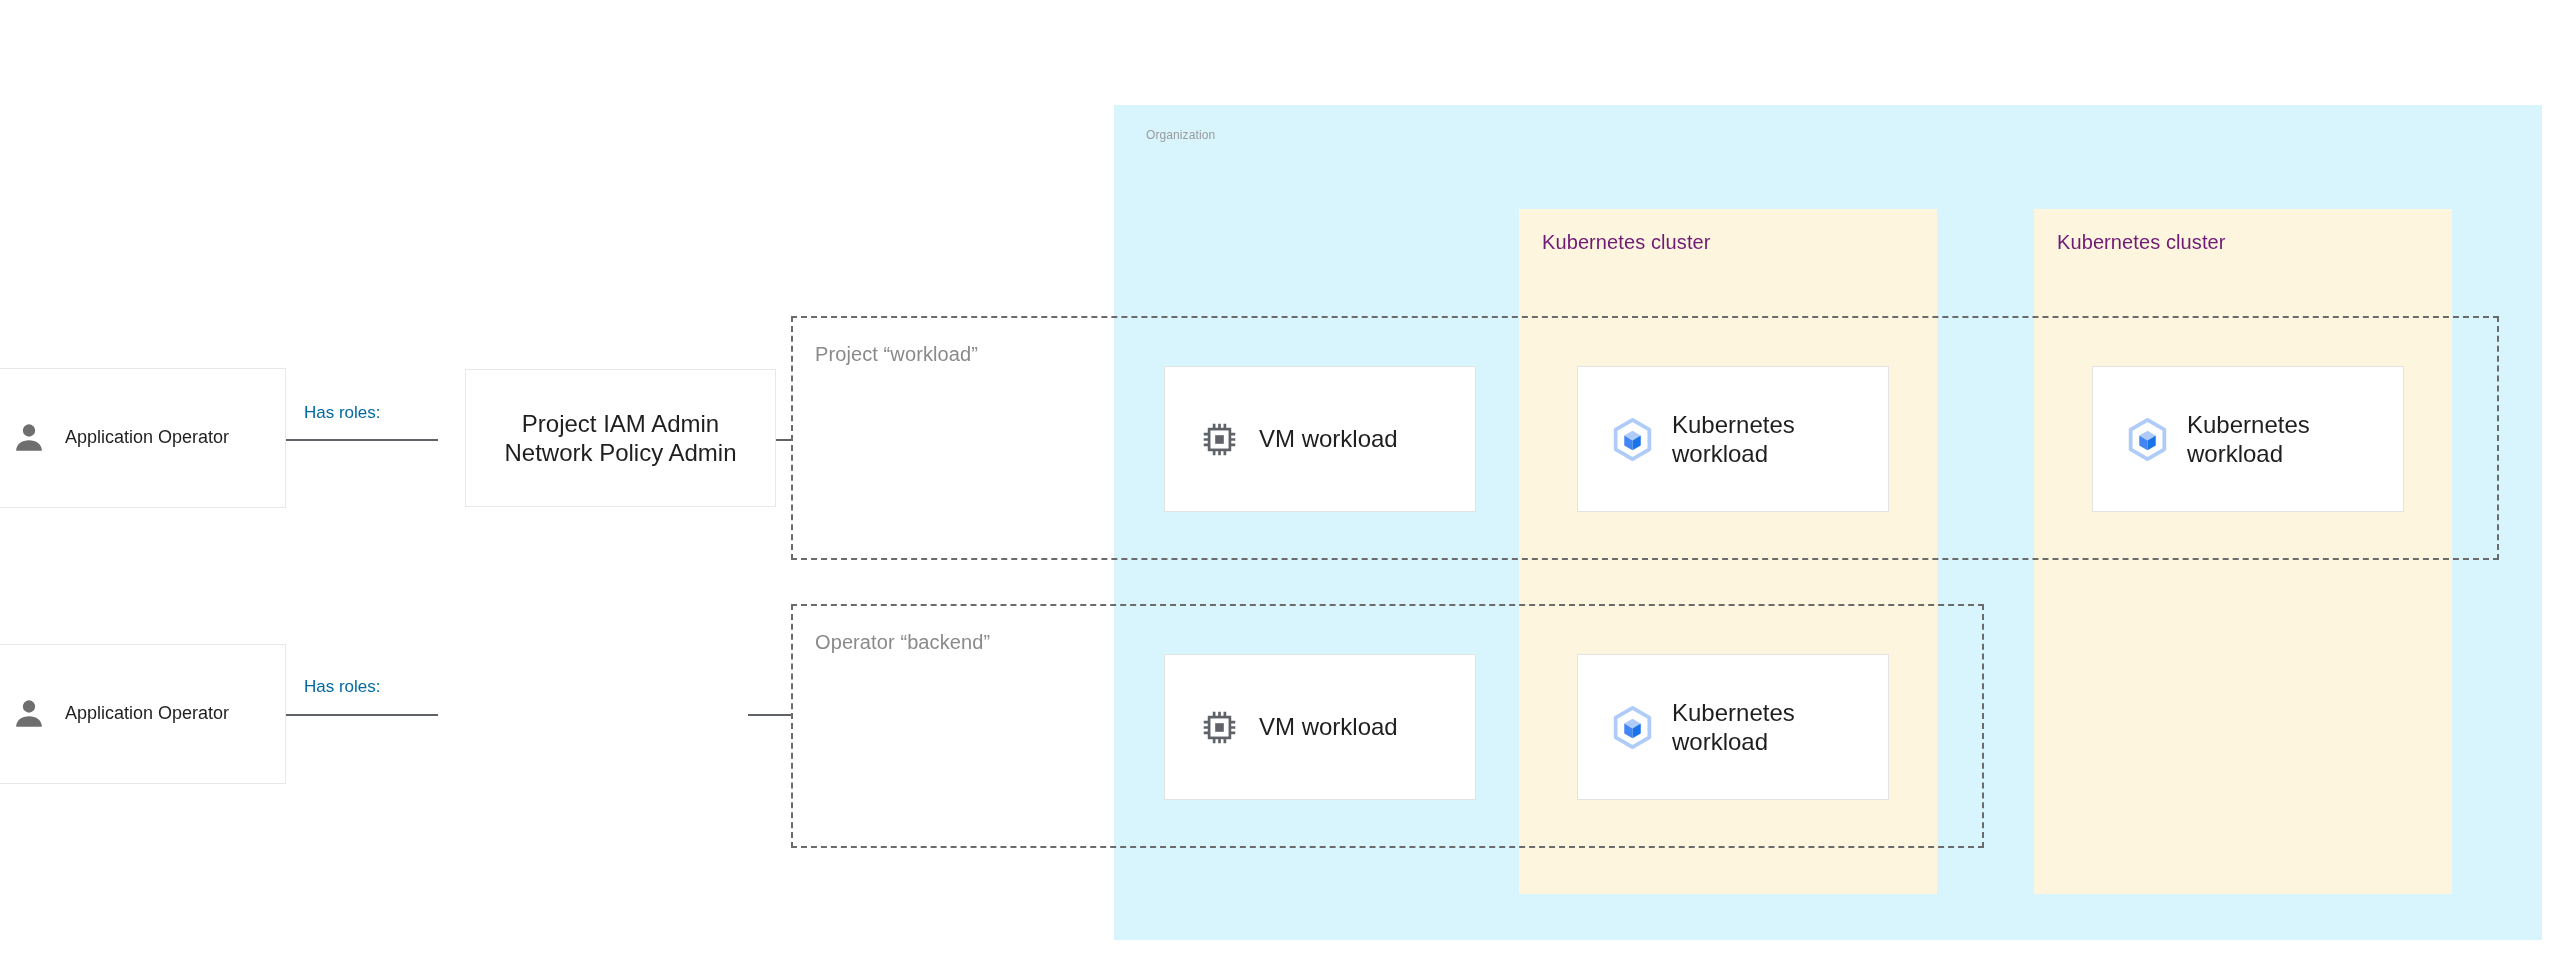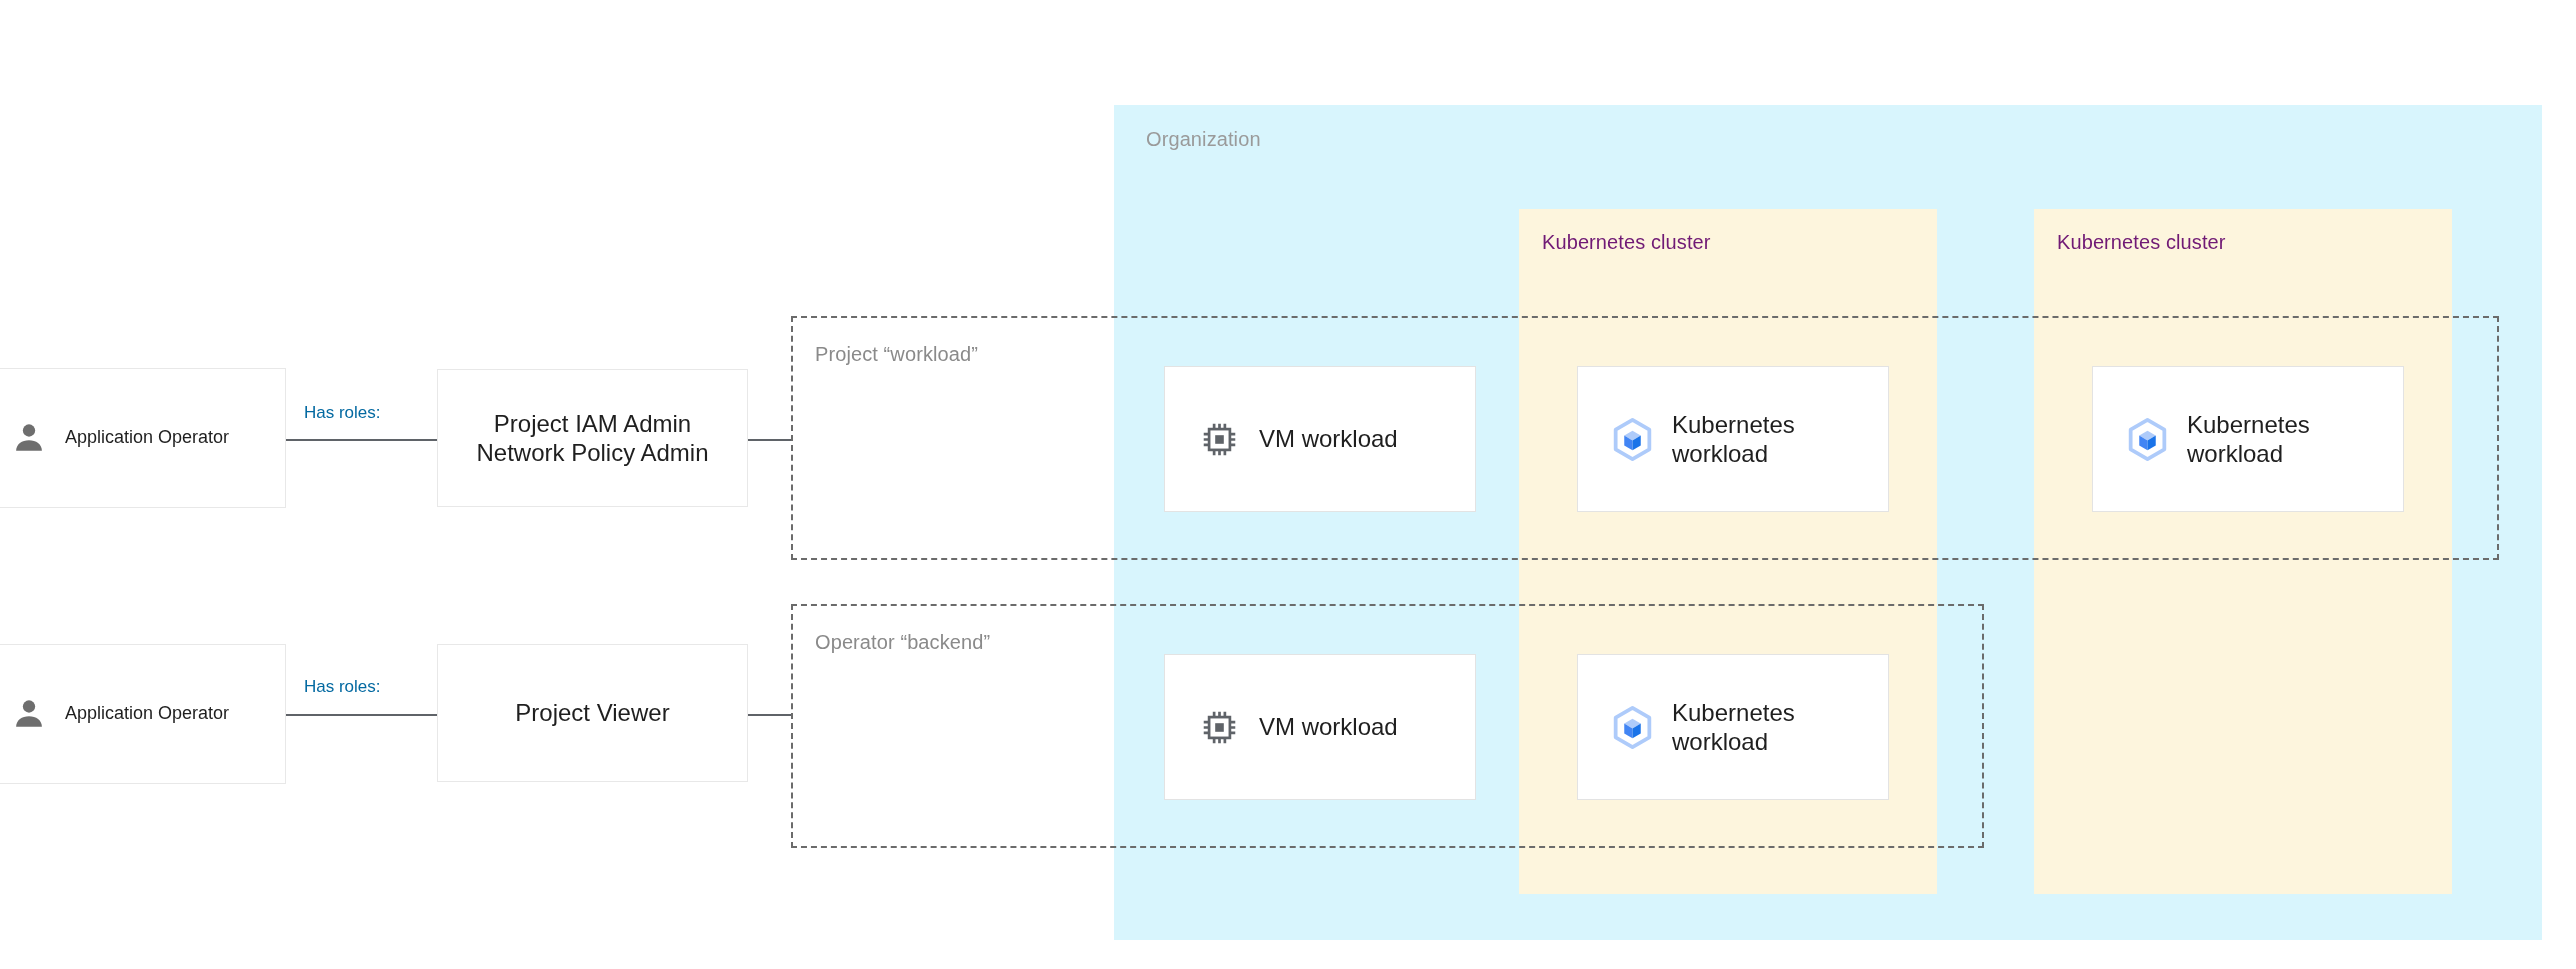--- a/index.html
+++ b/index.html
@@ -24,21 +24,21 @@
     left: 1114px;
     top: 105px;
     width: 1428px;
     height: 835px;
     background: #d8f5fd;
   }
   .org-label {
     position: absolute;
     left: 1146px;
     top: 128px;
-    font-size: 20px;
+    font-size: 12px;
     color: #9a9a9a;
     letter-spacing: 0.1px;
     white-space: nowrap;
   }
 
   
   .cluster-box {
     position: absolute;
     background: #fdf5dd;
     width: 418px;
@@ -143,21 +143,21 @@
   }
 
   .role-box {
     left: 437px;
     width: 311px;
     display: flex;
     align-items: center;
     justify-content: center;
     text-align: center;
   }
-  .role-box-1 { top: 369px; height: 138px; }
+  .role-box-1 { top: 369px; height: 138px; margin-left: 28px; }
   .role-box-2 { top: 644px; height: 138px; }
   .role-label {
     font-size: 24px;
     color: #1f1f1f;
     line-height: 1.22;
     padding: 0 9.7px;
   }
 
   
   .connector {
@@ -218,23 +218,20 @@
       <circle cx="12" cy="7" r="4.1" fill="#6e6e6e"></circle>
       <path d="M3.4 20.5c0-4.3 3.9-7 8.6-7s8.6 2.7 8.6 7z" fill="#6e6e6e"></path>
     </svg>
     <div class="user-label">Application Operator</div>
   </div>
 
   <div class="plain-box role-box role-box-1">
     <div class="role-label">Project IAM Admin Network Policy Admin</div>
   </div>
 
-  <div class="plain-box role-box role-box-2">
-    <div class="role-label">Project Viewer</div>
-  </div>
 
   <div class="workload-card" style="left:1164px; top:366px;">
     <svg class="wl-icon" viewBox="0 0 24 24">
       <g fill="none" stroke="#5f6368" stroke-width="1.5">
         <rect x="6.2" y="6.2" width="11.6" height="11.6"></rect>
         <path d="M9 3.2v3M12 3.2v3M15 3.2v3M9 17.8v3M12 17.8v3M15 17.8v3M3.2 9h3M3.2 12h3M3.2 15h3M17.8 9h3M17.8 12h3M17.8 15h3"></path>
       </g>
       <rect x="9.6" y="9.6" width="4.8" height="4.8" fill="#5f6368"></rect>
     </svg>
     <div class="workload-label">VM workload</div>

